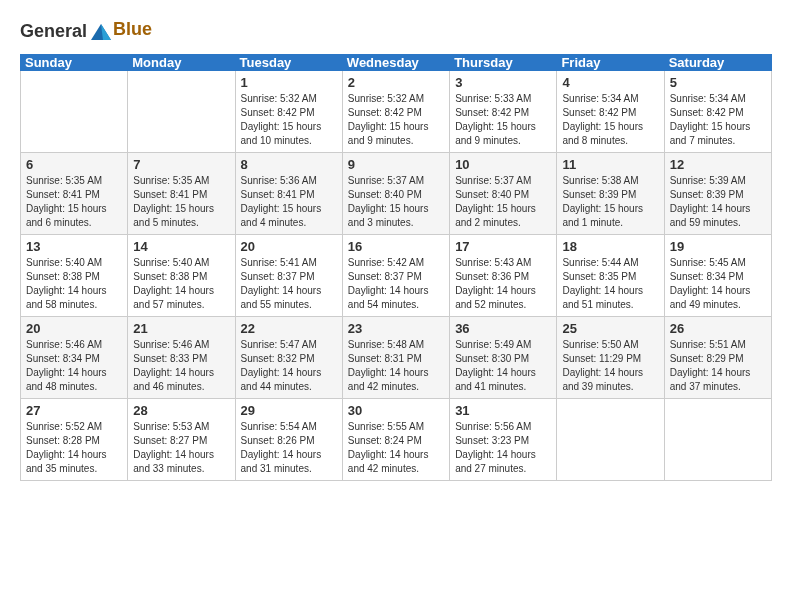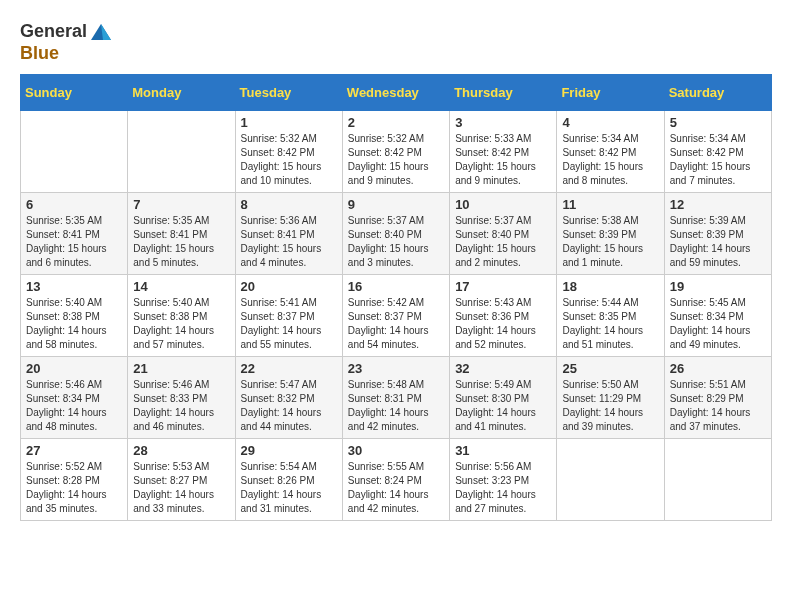--- a/index.html
+++ b/index.html
@@ -15,21 +15,21 @@
       justify-content: space-between;
       align-items: flex-start;
       margin-bottom: 10px;
     }
     .logo {
       display: flex;
       align-items: center;
     }
     .logo-text {
       display: flex;
-      flex-direction: column;
+      flex-direction: row;
       line-height: 1.1;
     }
     .logo-general {
       font-size: 18px;
       font-weight: bold;
       color: #333;
     }
     .logo-blue {
       font-size: 18px;
       font-weight: bold;
@@ -52,24 +52,24 @@
       font-size: 16px;
       color: #333;
     }
     .calendar {
       width: 100%;
       border-collapse: collapse;
       border: 1px solid #ccc;
     }
     .calendar th {
       background-color: #2a76c6;
-      color: #fde047;
+      color: #ffffff;
       font-size: 13px;
       font-weight: bold;
-      padding: 10px 4px;
+      padding: 0 4px;
       text-align: left;
       border: 1px solid #2a76c6;
     }
     .calendar td {
       vertical-align: top;
       border: 1px solid #ccc;
       padding: 4px 5px;
       width: 107px;
       min-height: 80px;
       font-size: 10px;
@@ -267,21 +267,21 @@
 Sunset: 8:32 PM
 Daylight: 14 hours and 44 minutes.</div>
         </td>
         <td>
           <span class="day-number">23</span>
           <div class="day-info">Sunrise: 5:48 AM
 Sunset: 8:31 PM
 Daylight: 14 hours and 42 minutes.</div>
         </td>
         <td>
-          <span class="day-number">32</span>
+          <span class="day-number">36</span>
           <div class="day-info">Sunrise: 5:49 AM
 Sunset: 8:30 PM
 Daylight: 14 hours and 41 minutes.</div>
         </td>
         <td>
           <span class="day-number">25</span>
           <div class="day-info">Sunrise: 5:50 AM
 Sunset: 11:29 PM
 Daylight: 14 hours and 39 minutes.</div>
         </td>

